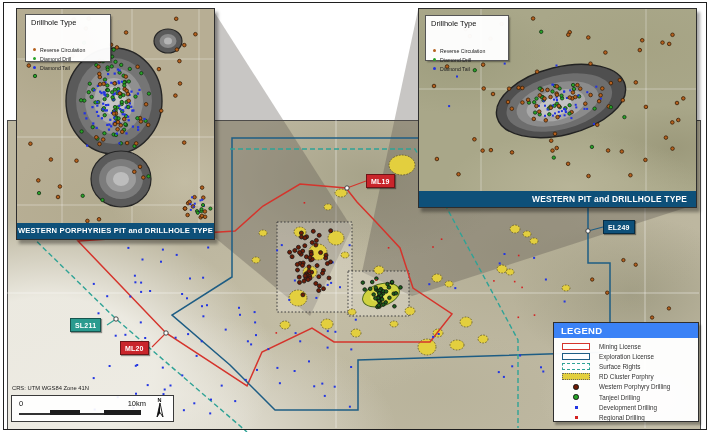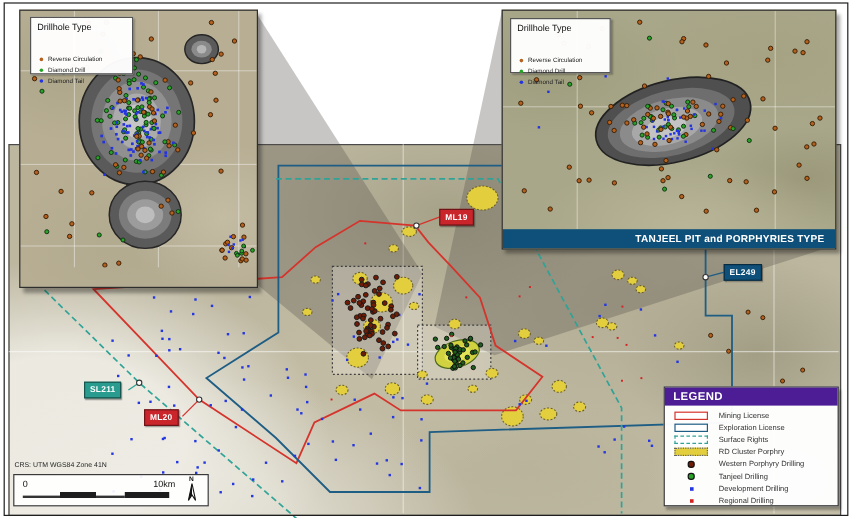--- a/index.html
+++ b/index.html
@@ -665,20 +665,21 @@
       </div>
       <div class="dh-row">
         <span class="dh-dot" style="background: rgb(39, 163, 39);"></span>
         <span class="dh-label">Diamond Drill</span>
       </div>
       <div class="dh-row">
         <span class="dh-dot" style="background: rgb(35, 51, 224);"></span>
         <span class="dh-label">Diamond Tail</span>
       </div>
     </div>
+    <div class="inset-banner" style="background: rgb(14, 80, 121);">WESTERN PORPHYRIES PIT and DRILLHOLE TYPE</div>
   </div>
 
   <div class="inset" id="inset-tanjeel">
     <svg id="svg-ir" width="277" height="182" viewBox="0 0 277 182">
       <line x1="62" y1="0" x2="62" y2="182" stroke="rgba(255,255,255,.45)" stroke-width="0.8"></line>
       <line x1="227" y1="0" x2="227" y2="182" stroke="rgba(255,255,255,.45)" stroke-width="0.8"></line>
       <line x1="0" y1="80" x2="277" y2="80" stroke="rgba(255,255,255,.45)" stroke-width="0.8"></line>
       <g transform="rotate(-14 142 92)">
         <ellipse cx="142" cy="92" rx="66" ry="34" fill="#4f4f4f" stroke="#222" stroke-width="1.4"></ellipse>
         <ellipse cx="140" cy="93" rx="54" ry="27" fill="#6e6e6e"></ellipse>
@@ -859,30 +860,30 @@
       </div>
       <div class="dh-row">
         <span class="dh-dot" style="background: rgb(39, 163, 39);"></span>
         <span class="dh-label">Diamond Drill</span>
       </div>
       <div class="dh-row">
         <span class="dh-dot" style="background: rgb(35, 51, 224);"></span>
         <span class="dh-label">Diamond Tail</span>
       </div>
     </div>
-    <div class="inset-banner" style="background: rgb(14, 80, 121);">TANJEEL PIT and PORPHYRIES TYPE</div>
+    <div class="inset-banner" style="background: rgb(14, 80, 121);">WESTERN PIT and DRILLHOLE TYPE</div>
   </div>
 
   <div class="callout" style="left: 366px; top: 174px; background: rgb(201, 37, 43);">ML19</div>
   <div class="callout" style="left: 120px; top: 341px; background: rgb(201, 37, 43);">ML20</div>
   <div class="callout" style="left: 70px; top: 318px; background: rgb(42, 155, 143);">SL211</div>
   <div class="callout" style="left: 603px; top: 220px; background: rgb(14, 80, 121);">EL249</div>
 
   <div id="legend">
-    <div id="legend-header" style="background: #4c1d95;">LEGEND</div>
+    <div id="legend-header" style="background: #3b82f6;">LEGEND</div>
     <div id="legend-body">
       <div class="lg-row">
         <span class="lg-swatch-box">
             <span class="lg-rect solid" style="border-color: rgb(213, 52, 44);"></span>
           </span>
         <span class="lg-label">Mining License</span>
       </div>
       <div class="lg-row">
         <span class="lg-swatch-box">
             <span class="lg-rect solid" style="border-color: rgb(30, 93, 132);"></span>

